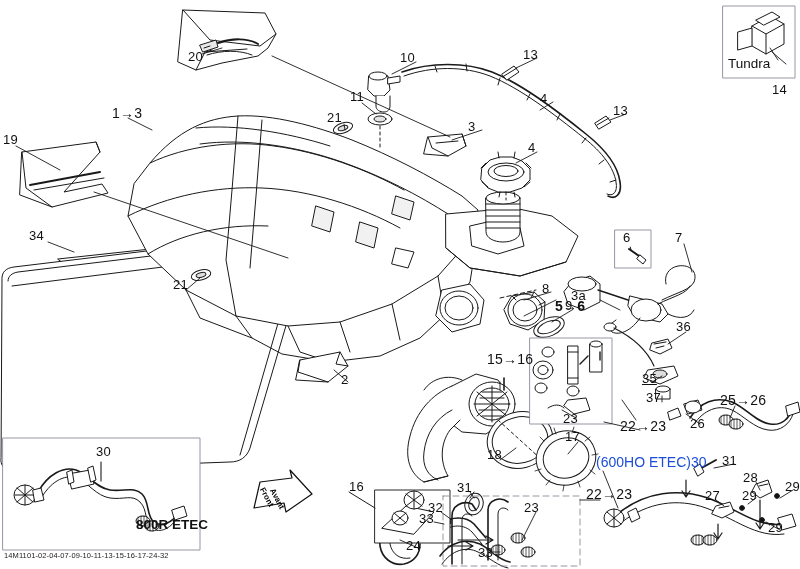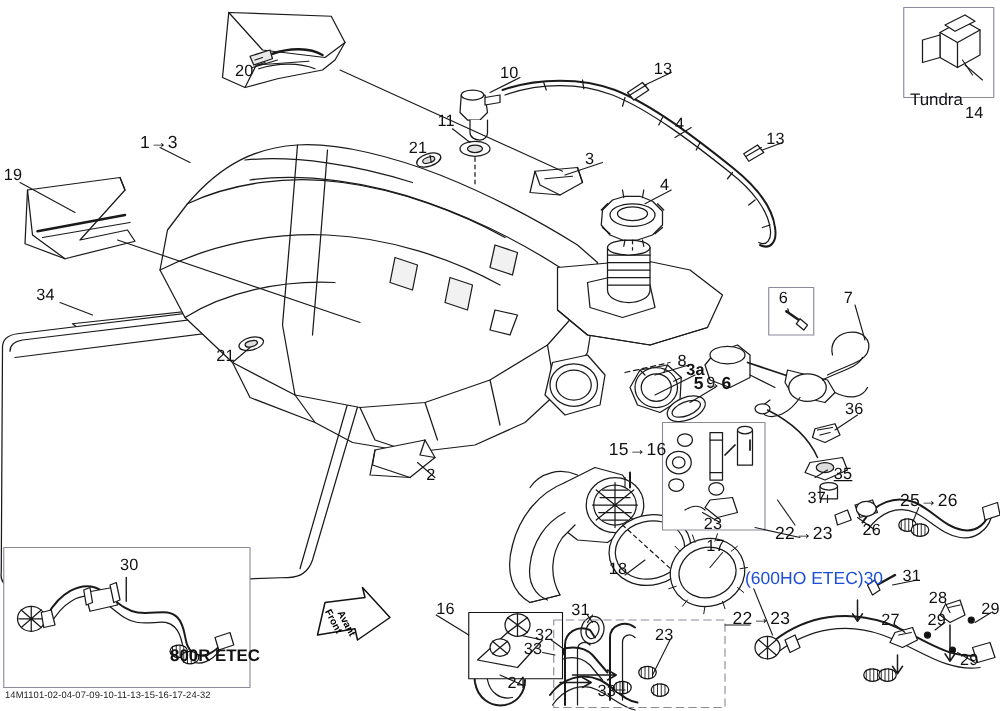--- a/index.html
+++ b/index.html
@@ -483,26 +483,26 @@
   <span class="callout big" style="left:112px;top:107px;">1→3</span>
   <span class="callout" style="left:327px;top:111px;">21</span>
   <span class="callout" style="left:468px;top:120px;">3</span>
   <span class="callout" style="left:3px;top:133px;">19</span>
   <span class="callout" style="left:528px;top:141px;">4</span>
   <span class="callout" style="left:29px;top:229px;">34</span>
   <span class="callout" style="left:623px;top:231px;">6</span>
   <span class="callout" style="left:675px;top:231px;">7</span>
   <span class="callout" style="left:173px;top:278px;">21</span>
   <span class="callout" style="left:542px;top:282px;">8</span>
-  <span class="callout" style="left:549px;top:289px;font-weight:bold;">3a</span>
+  <span class="callout" style="left:571px;top:289px;">3a</span>
   <span class="callout" style="left:565px;top:299px;">9</span>
   <span class="callout big" style="left:555px;top:300px;font-weight:bold;">5→6</span>
   <span class="callout" style="left:676px;top:320px;">36</span>
   <span class="callout" style="left:341px;top:373px;">2</span>
-  <span class="callout" style="left:667px;top:372px;text-decoration:underline;">35</span>
+  <span class="callout" style="left:642px;top:372px;text-decoration:underline;">35</span>
   <span class="callout big" style="left:487px;top:353px;text-align:right;">15→16</span>
   <span class="callout" style="left:646px;top:391px;">37</span>
   <span class="callout big" style="left:720px;top:394px;">25→26</span>
   <span class="callout" style="left:563px;top:412px;">23</span>
   <span class="callout" style="left:690px;top:417px;">26</span>
   <span class="callout big" style="left:620px;top:420px;">22→23</span>
   <span class="callout" style="left:487px;top:448px;">18</span>
   <span class="callout" style="left:565px;top:430px;">17</span>
   <span class="callout" style="left:722px;top:454px;">31</span>
   <span class="callout" style="left:743px;top:471px;">28</span>
@@ -514,21 +514,21 @@
   <span class="callout big" style="left:586px;top:488px;">22→23</span>
   <span class="callout" style="left:428px;top:501px;">32</span>
   <span class="callout" style="left:524px;top:501px;">23</span>
   <span class="callout" style="left:419px;top:512px;">33</span>
   <span class="callout" style="left:406px;top:539px;">24</span>
   <span class="callout" style="left:478px;top:546px;">33</span>
   <span class="callout" style="left:768px;top:521px;">29</span>
   <span class="callout" style="left:772px;top:51px;margin-top:32px;">14</span>
   <span class="callout" style="left:96px;top:445px;">30</span>
 
-  <span class="boxlabel" style="left:728px;top:56px;margin-top:16px;">Tundra</span>
+  <span class="boxlabel" style="left:728px;top:56px;">Tundra</span>
   <span class="boxlabel" style="left:136px;top:517px;font-weight:bold;">800R ETEC</span>
 
   <span class="variant" style="left:596px;top:454px;">(600HO ETEC)30</span>
 
   <span class="frontlbl" style="left:266px;top:486px;transform:rotate(62deg);">Front</span>
   <span class="frontlbl" style="left:276px;top:487px;transform:rotate(62deg);">Avant</span>
 
   <span class="footer">14M1101-02-04-07-09-10-11-13-15-16-17-24-32</span>
 
 </div>

